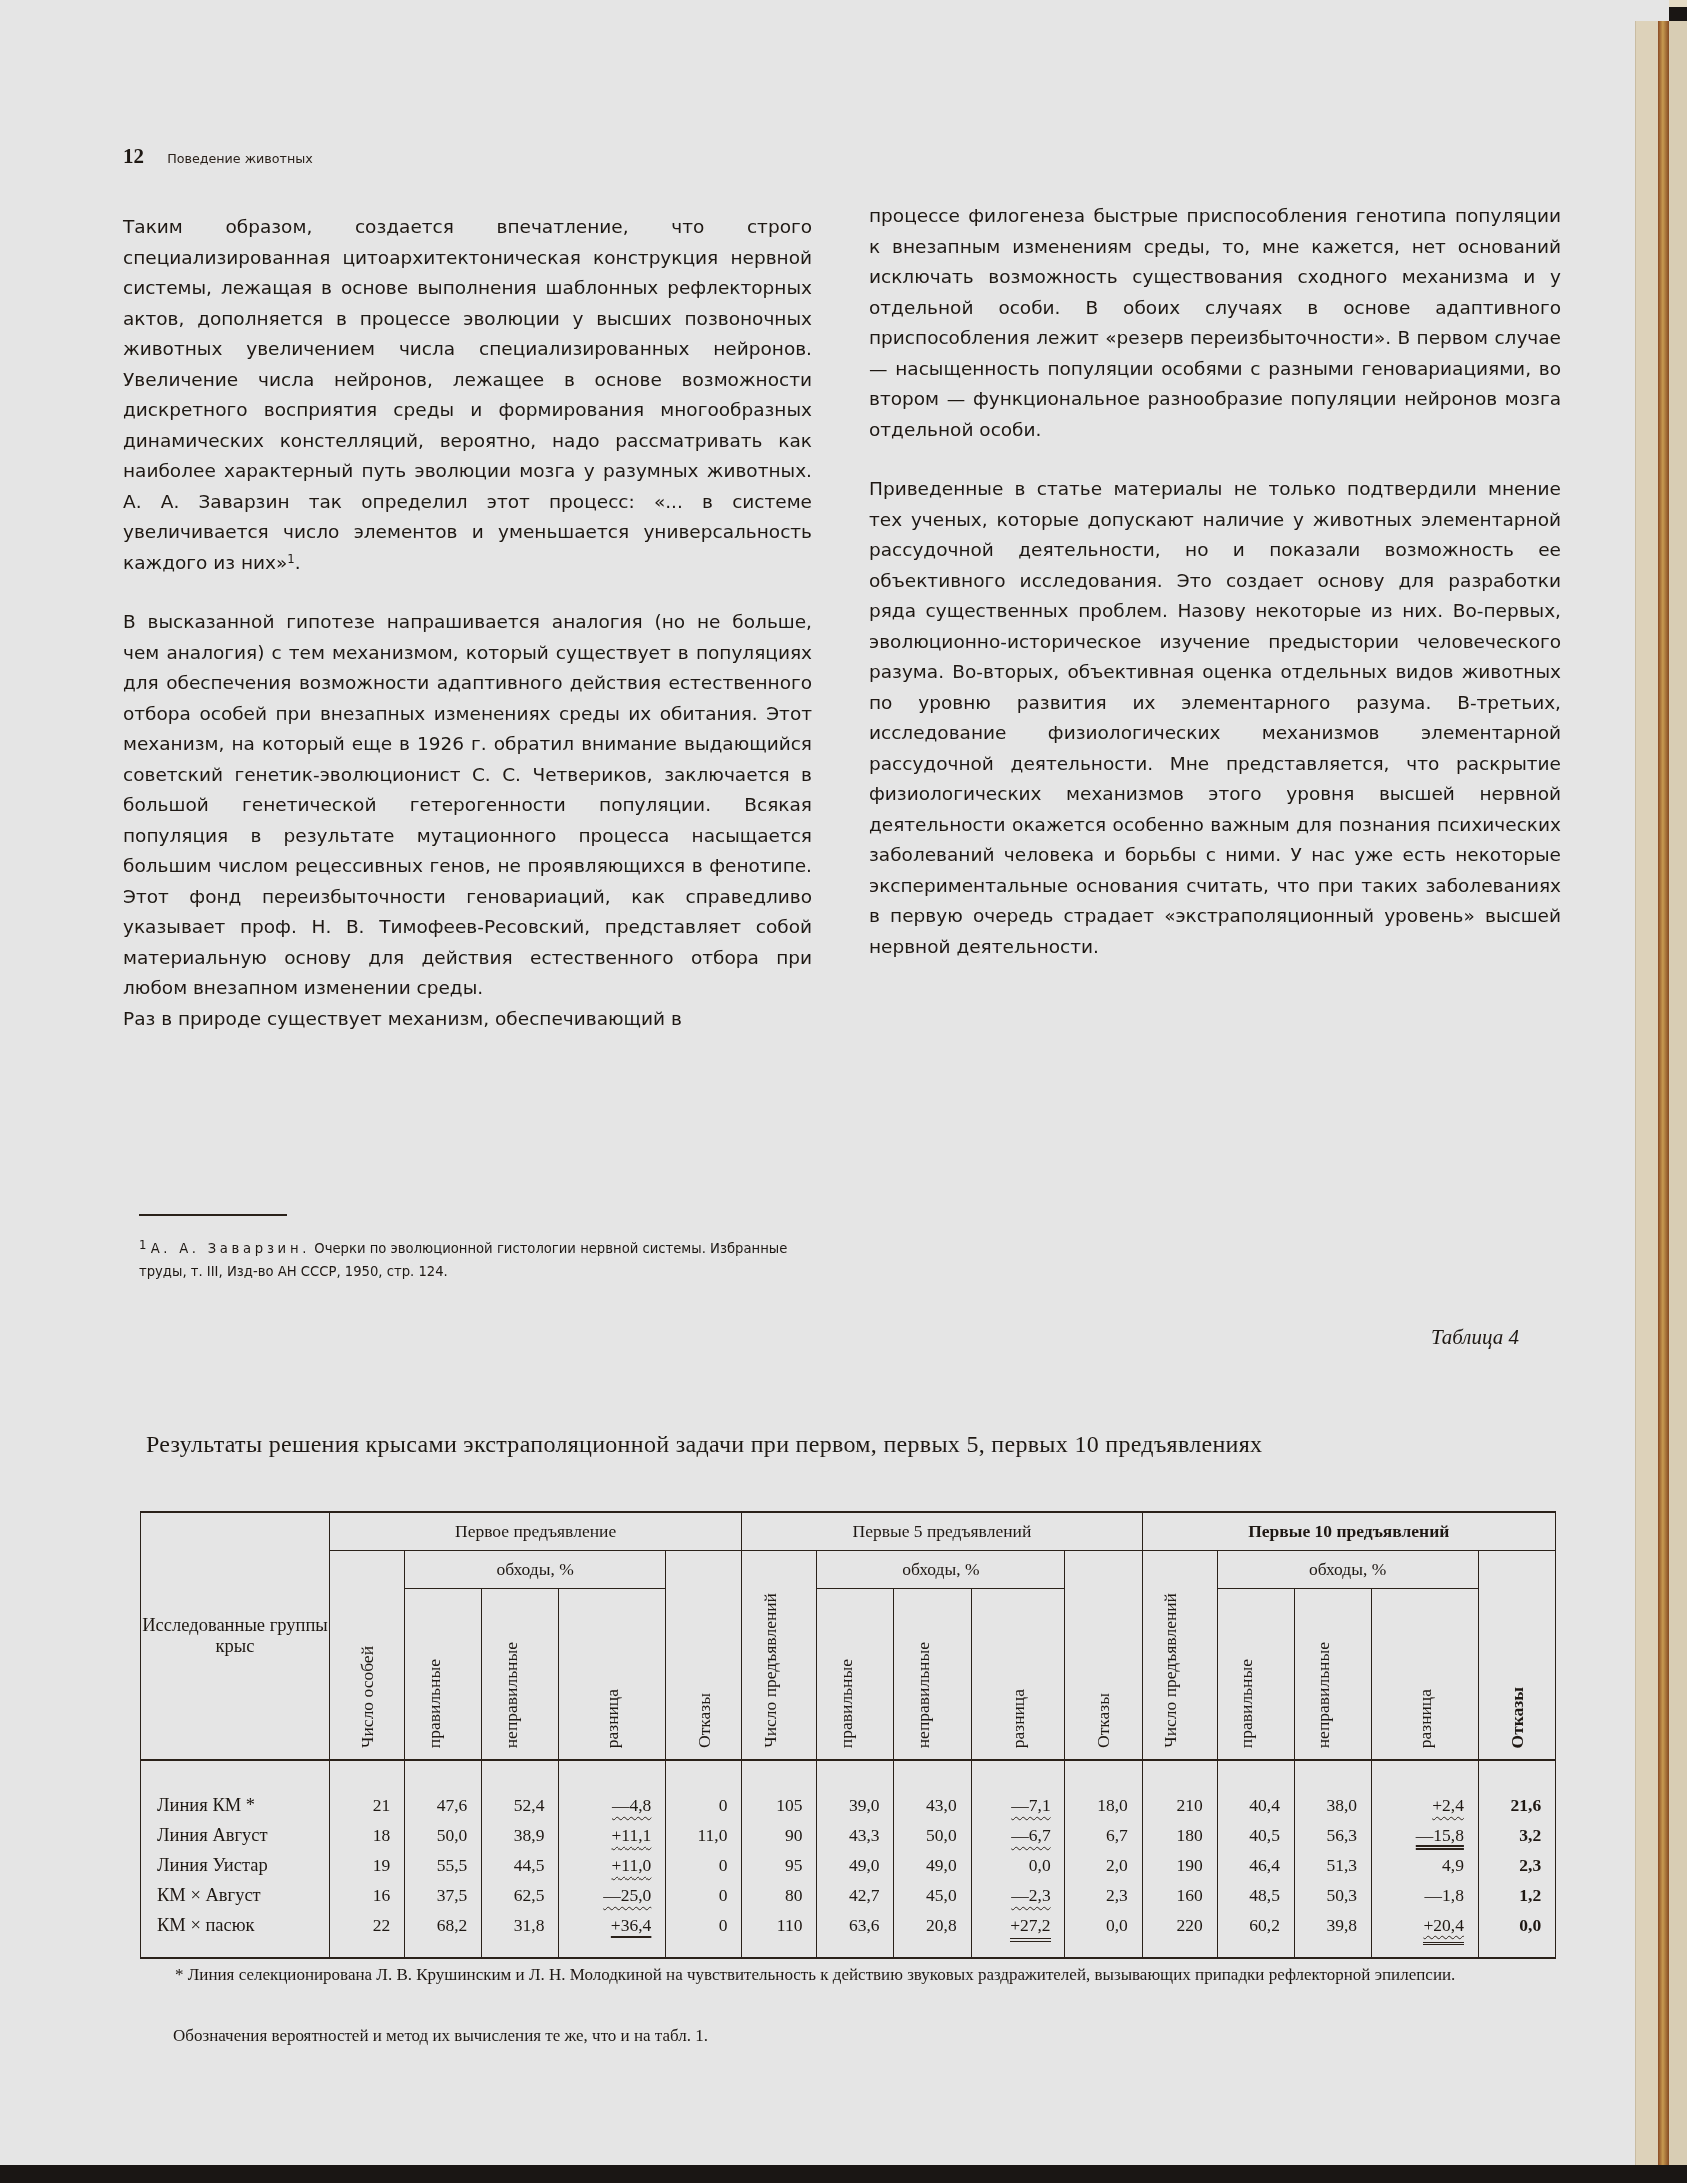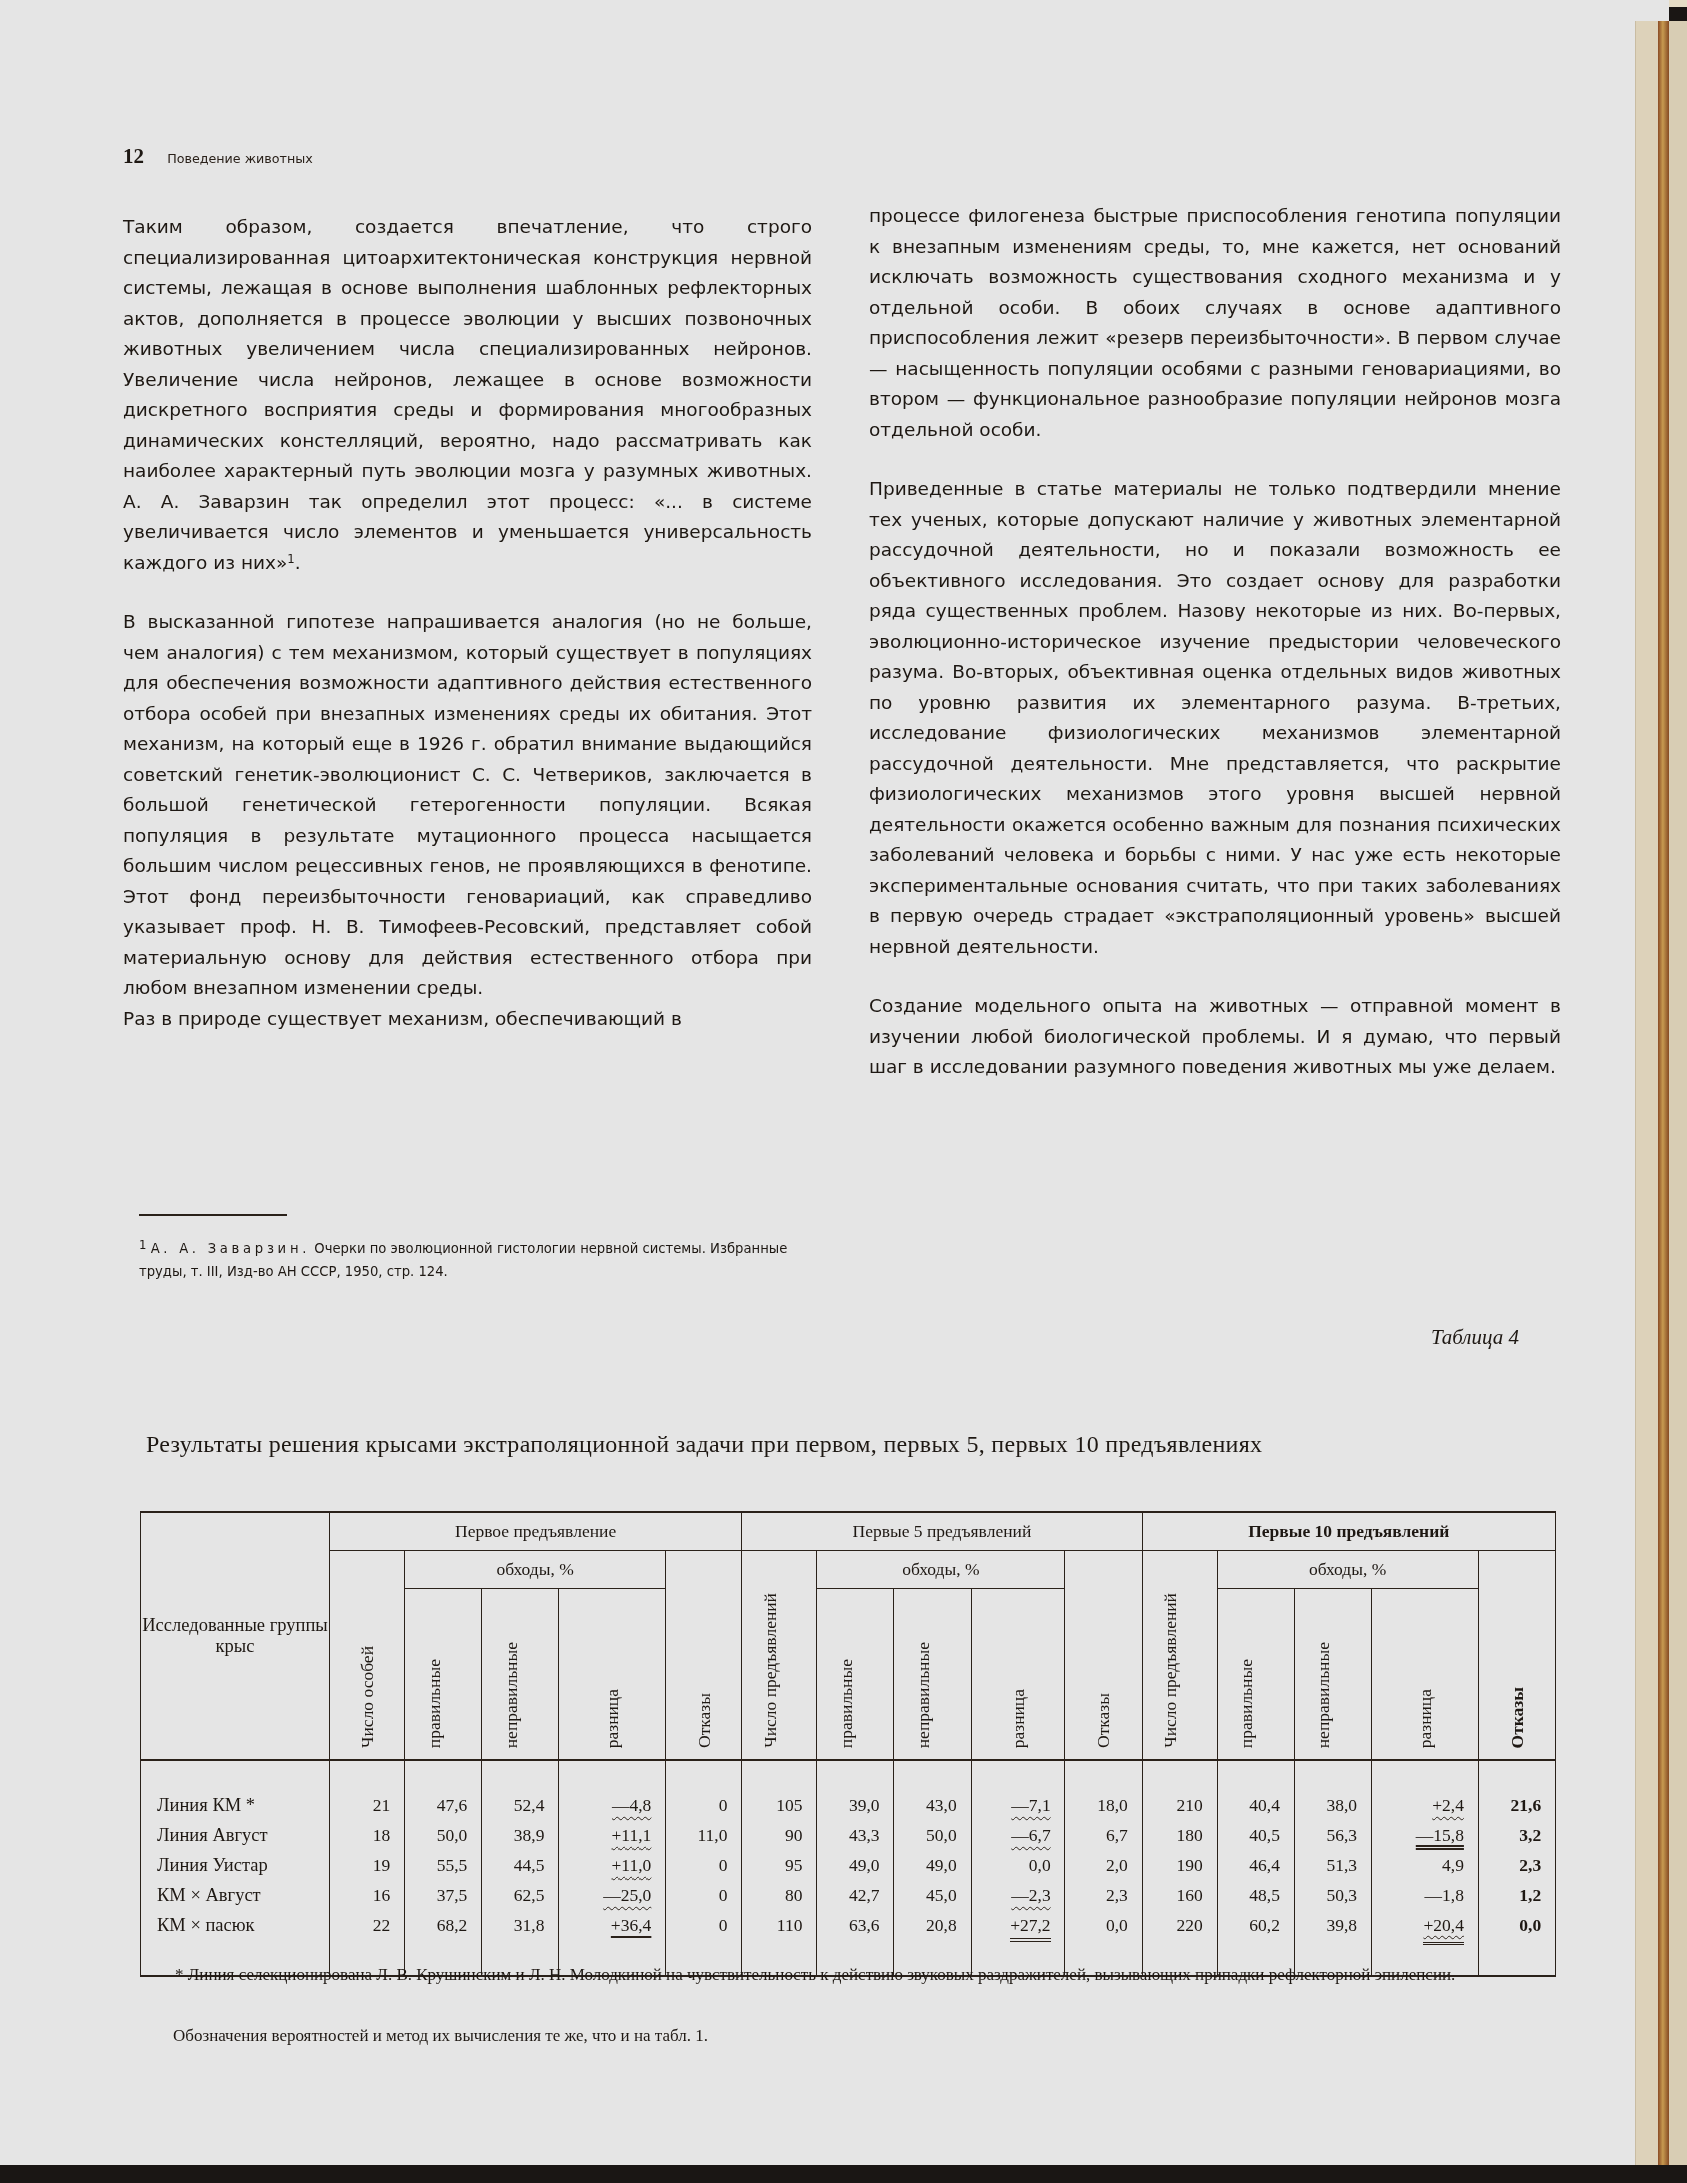--- a/index.html
+++ b/index.html
@@ -29,21 +29,21 @@
   table.t tr:first-child th { border-top:2.1px solid #2a211a; }
   table.t th.grp { height:37px; text-align:center; border-bottom:1.6px solid #2a211a; font-size:17.5px; }
   table.t th.sub { height:37px; text-align:center; border-bottom:1.6px solid #2a211a; }
   table.t th.vert { height:159px; vertical-align:bottom; padding-bottom:10.6px; }
   table.t th.vert div { writing-mode:vertical-rl; transform:rotate(180deg); margin:0 auto; font-size:17.5px; line-height:18px; text-align:left; }
   table.t thead tr:last-child th, table.t th.tall { border-bottom:2.1px solid #2a211a; }
   table.t th.rowhead { font-size:18.5px; line-height:21px; text-align:center; width:188px; }
   table.t td { text-align:right; padding-right:13.8px; height:30px; font-size:17.5px; }
   table.t td.name { text-align:left; padding-left:16px; font-size:18.5px; }
   table.t tbody tr:first-child td { padding-top:30px; }
-  table.t tbody tr:last-child td { padding-bottom:34px; border-bottom:2.1px solid #2a211a; }
+  table.t tbody tr:last-child td { padding-bottom:16px; border-bottom:2.1px solid #2a211a; }
   table.t .rb { border-right:1.6px solid #2a211a;font-weight:bold; }
   .u-wavy { text-decoration:underline wavy #2a211a; text-decoration-thickness:1.1px; text-underline-offset:5.3px;margin-top:29px; }
   .u-single { text-decoration:underline #2a211a; text-decoration-thickness:1.6px; text-underline-offset:5.3px; }
   .u-double { text-decoration:underline double #2a211a; text-decoration-thickness:1.6px; text-underline-offset:4.2px; }
   .u-triple { border-bottom:4.8px double #2a211a; padding-bottom:3.2px; }
   .u-wavy-double { text-decoration:underline wavy #2a211a; text-decoration-thickness:1.1px; text-underline-offset:4.2px; border-bottom:3.7px double #2a211a; padding-bottom:7.4px; }
   .notes { position:absolute; left:139px; width:1420px; font-family:"Liberation Serif",serif; font-size:17px; line-height:24.4px; color:#1e1813; }
   .note1 { top:1963px; text-indent:36px; text-align:justify; }
   .note2 { top:2024px; left:173px; }
 </style>
@@ -60,21 +60,20 @@
 
   <div class="col col-left sans">
     <p><span>Таким образом, создается впечатление, что строго специализированная цитоархитектоническая конструкция нервной системы, лежащая в основе выполнения шаблонных рефлекторных актов, дополняется в процессе эволюции у высших позвоночных животных увеличением числа специализированных нейронов. Увеличение числа нейронов, лежащее в основе возможности дискретного восприятия среды и формирования многообразных динамических констелляций, вероятно, надо рассматривать как наиболее характерный путь эволюции мозга у разумных животных. А. А. Заварзин так определил этот процесс: «... в системе увеличивается число элементов и уменьшается универсальность каждого из них»</span><span class="sup">1</span><span>.</span></p>
     <p>В высказанной гипотезе напрашивается аналогия (но не больше, чем аналогия) с тем механизмом, который существует в популяциях для обеспечения возможности адаптивного действия естественного отбора особей при внезапных изменениях среды их обитания. Этот механизм, на который еще в 1926 г. обратил внимание выдающийся советский генетик-эволюционист С. С. Четвериков, заключается в большой генетической гетерогенности популяции. Всякая популяция в результате мутационного процесса насыщается большим числом рецессивных генов, не проявляющихся в фенотипе. Этот фонд переизбыточности геновариаций, как справедливо указывает проф. Н. В. Тимофеев-Ресовский, представляет собой материальную основу для действия естественного отбора при любом внезапном изменении среды.</p>
     <p style="margin-top:0">Раз в природе существует механизм, обеспечивающий в</p>
   </div>
 
   <div class="col col-right sans">
     <p>процессе филогенеза быстрые приспособления генотипа популяции к внезапным изменениям среды, то, мне кажется, нет оснований исключать возможность существования сходного механизма и у отдельной особи. В обоих случаях в основе адаптивного приспособления лежит «резерв переизбыточности». В первом случае — насыщенность популяции особями с разными геновариациями, во втором — функциональное разнообразие популяции нейронов мозга отдельной особи.</p>
     <p>Приведенные в статье материалы не только подтвердили мнение тех ученых, которые допускают наличие у животных элементарной рассудочной деятельности, но и показали возможность ее объективного исследования. Это создает основу для разработки ряда существенных проблем. Назову некоторые из них. Во-первых, эволюционно-историческое изучение предыстории человеческого разума. Во-вторых, объективная оценка отдельных видов животных по уровню развития их элементарного разума. В-третьих, исследование физиологических механизмов элементарной рассудочной деятельности. Мне представляется, что раскрытие физиологических механизмов этого уровня высшей нервной деятельности окажется особенно важным для познания психических заболеваний человека и борьбы с ними. У нас уже есть некоторые экспериментальные основания считать, что при таких заболеваниях в первую очередь страдает «экстраполяционный уровень» высшей нервной деятельности.</p>
-    <p>Создание модельного опыта на животных — отправной момент в изучении любой биологической проблемы. И я думаю, что первый шаг в исследовании разумного поведения животных мы уже делаем.</p>
   </div>
 
   <div class="fn-rule"></div>
   <div class="footnote sans">
     <span class="sup">1</span>
     <span class="spaced">А. А. Заварзин.</span>
     <span>Очерки по эволюционной гистологии нервной системы. Избранные труды, т. III, Изд-во АН СССР, 1950, стр. 124.</span>
   </div>
 
   <div class="tab-label">Таблица 4</div>

